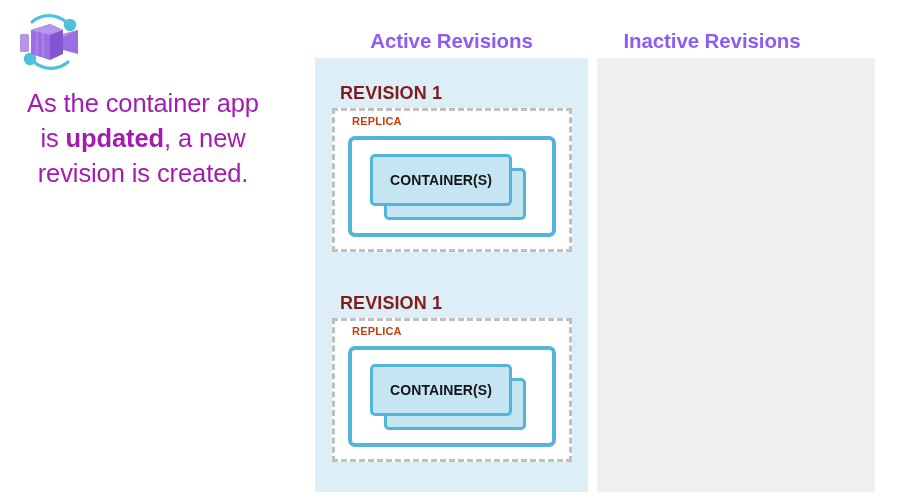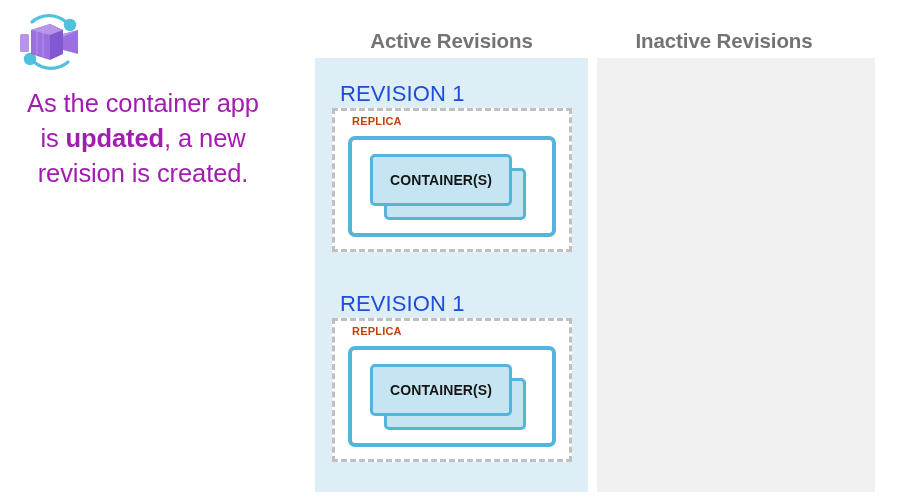--- a/index.html
+++ b/index.html
@@ -40,25 +40,25 @@
   #caption .strong { font-weight: 700; }
 
   
   .col-heading {
     position: absolute;
     top: 29px;
     text-align: center;
     font-family: "Liberation Sans", sans-serif;
     font-size: 20.5px;
     font-weight: 700;
-    color: #737373;
+    color: #8b5cf6;
     letter-spacing: -0.1px;
   }
   #heading-active   { left: 315px; width: 273px; }
-  #heading-inactive { left: 585px; width: 278px; }
+  #heading-inactive { left: 573px; width: 278px; }
 
   
   .panel {
     position: absolute;
     top: 58px;
     height: 434px;
   }
   #panel-active {
     left: 315px;
     width: 273px;
@@ -74,23 +74,23 @@
   .revision {
     position: absolute;
     left: 17px;
     width: 240px;
   }
   #revision-1 { top: 25px; }
   #revision-2 { top: 235px; }
 
   .revision-label {
     font-family: "Liberation Sans", sans-serif;
-    font-size: 22px;
-    font-weight: 400;
-    color: #1d4ed8;
+    font-size: 18px;
+    font-weight: 700;
+    color: #7f1d1d;
     letter-spacing: 0.1px;
     margin-left: 8px;
     margin-bottom: 4px;
     height: 21px;
     line-height: 21px;
   }
 
   
   .replica-box {
     position: relative;

